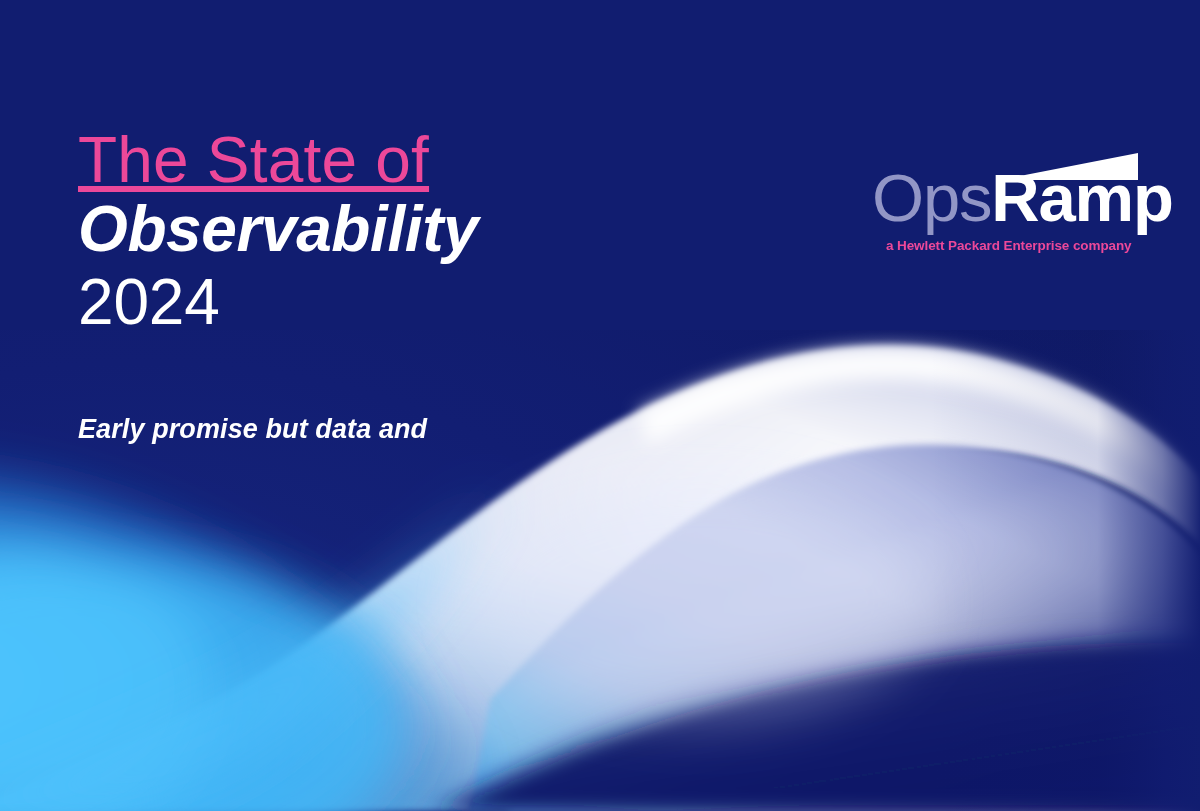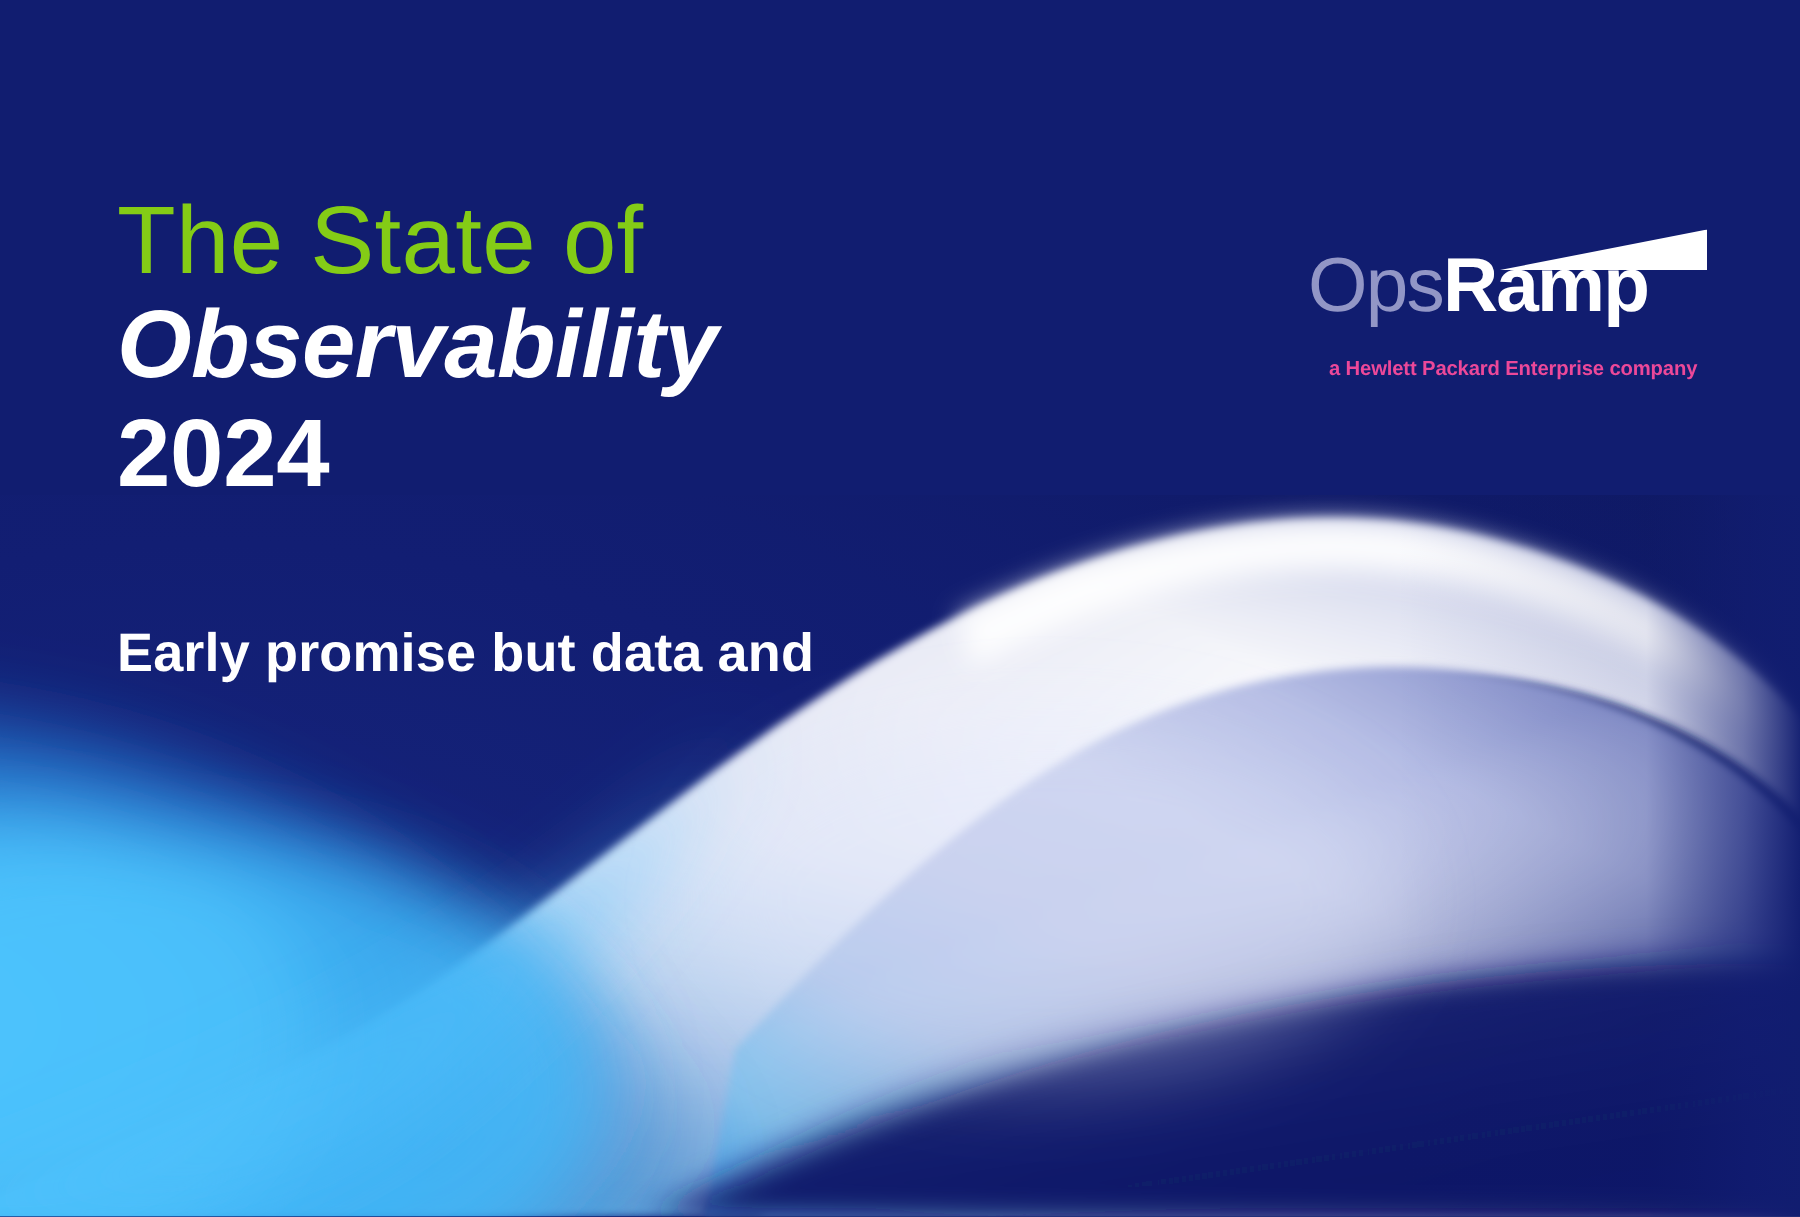--- a/index.html
+++ b/index.html
@@ -37,52 +37,54 @@
   .title-block {
     position: absolute;
     left: 78px;
     top: 128px;
   }
   .title-line-1 {
     font-size: 64px;
     font-weight: 300;
     line-height: 1.02;
     letter-spacing: 0.2px;
-    color: #84cc16;
-    white-space: nowrap;
-    margin: 0;
+    color: #ec4899;
+    white-space: nowrap;
+    margin: 0;
+    text-decoration: underline;
   }
   .title-line-2 {
     font-size: 64px;
     font-weight: 700;
     line-height: 1.13;
     letter-spacing: -0.4px;
     color: #ffffff;
     white-space: nowrap;
     margin: 0;
     font-style: italic;
   }
   .title-line-3 {
     font-size: 64px;
-    font-weight: 700;
+    font-weight: 400;
     line-height: 1.13;
     letter-spacing: -0.2px;
     color: #ffffff;
     white-space: nowrap;
     margin: 0;
   }
 
   .subtitle-block {
     position: absolute;
     left: 78px;
     top: 412px;
   }
   .subtitle-line {
-    font-size: 36px;
+    font-size: 27px;
     font-weight: 700;
+    font-style: italic;
     line-height: 1.26;
     letter-spacing: 0.1px;
     color: #ffffff;
     white-space: nowrap;
     margin: 0;
   }
 
   
   .logo-block {
     position: absolute;
@@ -99,21 +101,21 @@
     left: 128px;
     top: 3px;
     width: 138px;
     height: 28px;
     display: block;
   }
   .logo-text {
     position: absolute;
     left: 0;
     top: 14px;
-    font-size: 51px;
+    font-size: 67px;
     line-height: 1;
     white-space: nowrap;
     letter-spacing: -1.2px;
   }
   .logo-ops {
     font-weight: 400;
     color: #9296c6;
   }
   .logo-ramp {
     font-weight: 700;

